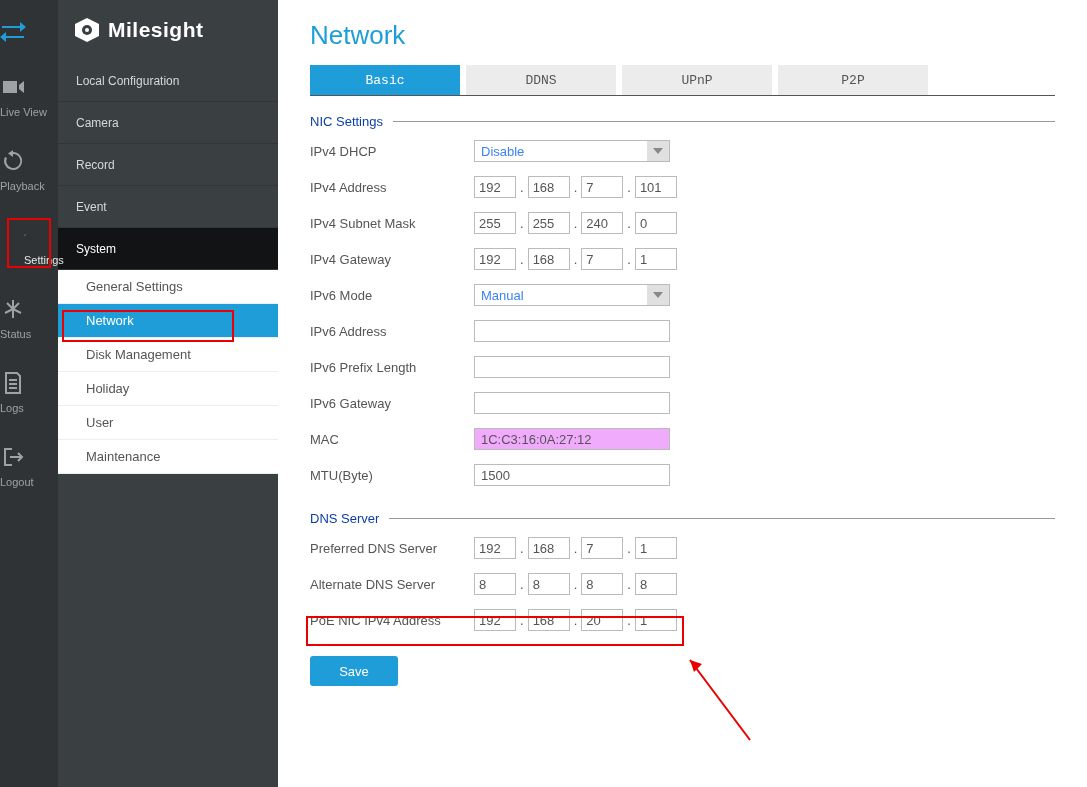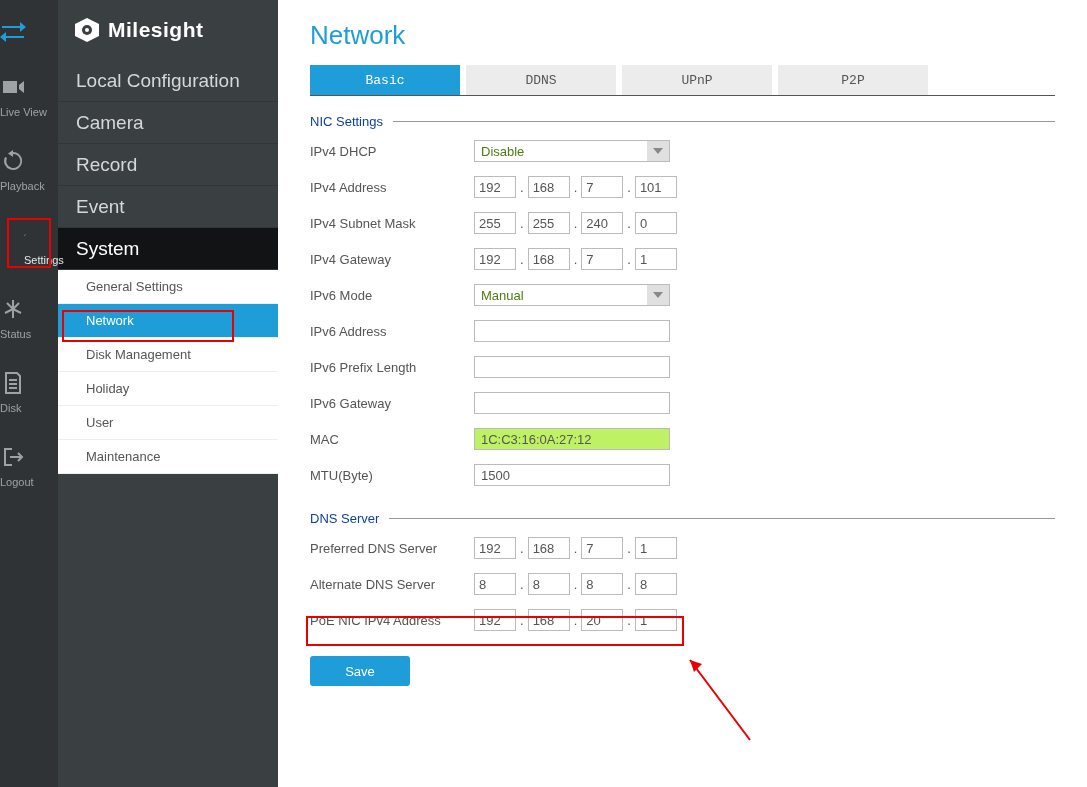--- a/index.html
+++ b/index.html
@@ -14,51 +14,51 @@
 .rail-item.selected { position: relative; }
 .rail-item.selected .icon, .rail-item.selected .lbl { color: #e8e8e8; padding-left: 24px; }
 .rail-item .icon svg { fill: #9ea2a4; }
 .rail-item.selected .icon svg { fill: #e8e8e8; }
 .rail-item.top .icon svg { fill: #1f9dd9; }
 
 
 .sidebar { width: 220px; background: #3a3f42; display: flex; flex-direction: column; }
 .brand { height: 60px; display: flex; align-items: center; padding-left: 16px; color: #fff; font-size: 21px; font-weight: 600; letter-spacing: 0.5px; }
 .brand .logo { width: 26px; height: 26px; margin-right: 8px; }
-.side-item { height: 42px; display: flex; align-items: center; padding-left: 18px; color: #d5d7d8; font-size: 19px; border-bottom: 1px solid #323639; cursor: pointer; }
+.side-item { height: 42px; display: flex; align-items: center; padding-left: 18px; color: #d5d7d8; font-size: 12px; border-bottom: 1px solid #323639; cursor: pointer; }
 .side-item.expanded { background: #111315; color: #fff; }
 .side-sub { height: 34px; display: flex; align-items: center; padding-left: 28px; background: #fff; color: #555; font-size: 13px; border-bottom: 1px solid #eee; cursor: pointer; text-align: center; }
 .side-sub.selected { background: #1f9dd9; color: #fff; }
 
 
 .main { flex: 1; padding: 20px 32px 0 32px; overflow: hidden; }
 .page-title { color: #1f9dd9; font-size: 26px; font-weight: 400; margin-bottom: 14px; }
 .tabs { display: flex; gap: 6px; border-bottom: 1px solid #555; }
 .tab { width: 150px; height: 30px; background: #ececec; color: #555; font-size: 13px; display: flex; align-items: center; justify-content: center; cursor: pointer; font-family: Liberation Mono, monospace; }
 .tab.active { background: #1f9dd9; color: #fff; }
 
 .section-label { color: #0b3ea8; font-size: 13px; margin-top: 18px; margin-bottom: 4px; display: flex; align-items: center; }
 .section-label .line { flex: 1; height: 1px; background: #999; margin-left: 10px; }
 
 .form-row { display: flex; align-items: center; height: 36px; }
 .form-row .fld-label { width: 164px; color: #555; font-size: 13px; }
 .form-row .controls { display: flex; align-items: center; gap: 0; }
 
-.select-box { width: 196px; height: 22px; border: 1px solid #bbb; background: #fff; display: flex; align-items: center; padding-left: 6px; font-size: 13px; color: #4d7c0f; position: relative; }
+.select-box { width: 196px; height: 22px; border: 1px solid #bbb; background: #fff; display: flex; align-items: center; padding-left: 6px; font-size: 13px; color: #3b82f6; position: relative; }
 .select-box .chev { position: absolute; right: 0; top: 0; width: 22px; height: 100%; background: #e0e0e0; display: flex; align-items: center; justify-content: center; }
 .select-box .chev svg { fill: #888; }
 
 .ip-inputs { display: flex; align-items: center; }
 .ip-part { width: 42px; height: 22px; border: 1px solid #bbb; padding: 0 4px; font-size: 13px; color: #555; text-align: left; }
 .ip-dot { margin: 0 4px; color: #555; font-size: 13px; }
 
 .text-input { width: 196px; height: 22px; border: 1px solid #bbb; padding: 0 6px; font-size: 13px; color: #555; }
-.text-input.ro { background: #bef264; color: #555; }
-
-.save-btn { width: 100px; height: 30px; background: #1f9dd9; color: #fff; border: none; font-size: 13px; border-radius: 3px; cursor: pointer; margin-top: 18px; }
+.text-input.ro { background: #f0abfc; color: #555; }
+
+.save-btn { width: 88px; height: 30px; background: #1f9dd9; color: #fff; border: none; font-size: 13px; border-radius: 3px; cursor: pointer; margin-top: 18px; }
 
 
 .hl-settings { position: absolute; left: 7px; top: 218px; width: 44px; height: 50px; border: 2px solid #e90000; pointer-events: none; }
 .hl-network { position: absolute; left: 62px; top: 310px; width: 172px; height: 32px; border: 2px solid #e90000; pointer-events: none; }
 .hl-poe { position: absolute; left: 306px; top: 616px; width: 378px; height: 30px; border: 2px solid #e90000; pointer-events: none; }
 .arrow { position: absolute; left: 680px; top: 650px; pointer-events: none; }
 </style>
 </head>
 <body>
 
@@ -104,21 +104,21 @@
     </span>
     <span class="lbl">Status</span>
   </div>
   <div class="rail-item">
     <span class="icon">
       <svg width="20" height="22" viewBox="0 0 20 22">
           <path d="M3 1 h11 l3 3 v17 h-14 z" fill="none" stroke="#9ea2a4" stroke-width="2"></path>
           <path d="M6 8 h8 M6 12 h8 M6 16 h8" stroke="#9ea2a4" stroke-width="2"></path>
         </svg>
     </span>
-    <span class="lbl">Disk</span>
+    <span class="lbl">Logs</span>
   </div>
   <div class="rail-item">
     <span class="icon">
       <svg width="22" height="20" viewBox="0 0 22 20">
           <path d="M10 2 h-7 v16 h7 M8 10 h12 M16 6 l4 4 l-4 4" fill="none" stroke="#9ea2a4" stroke-width="2"></path>
         </svg>
     </span>
     <span class="lbl">Logout</span>
   </div>
 </div>

